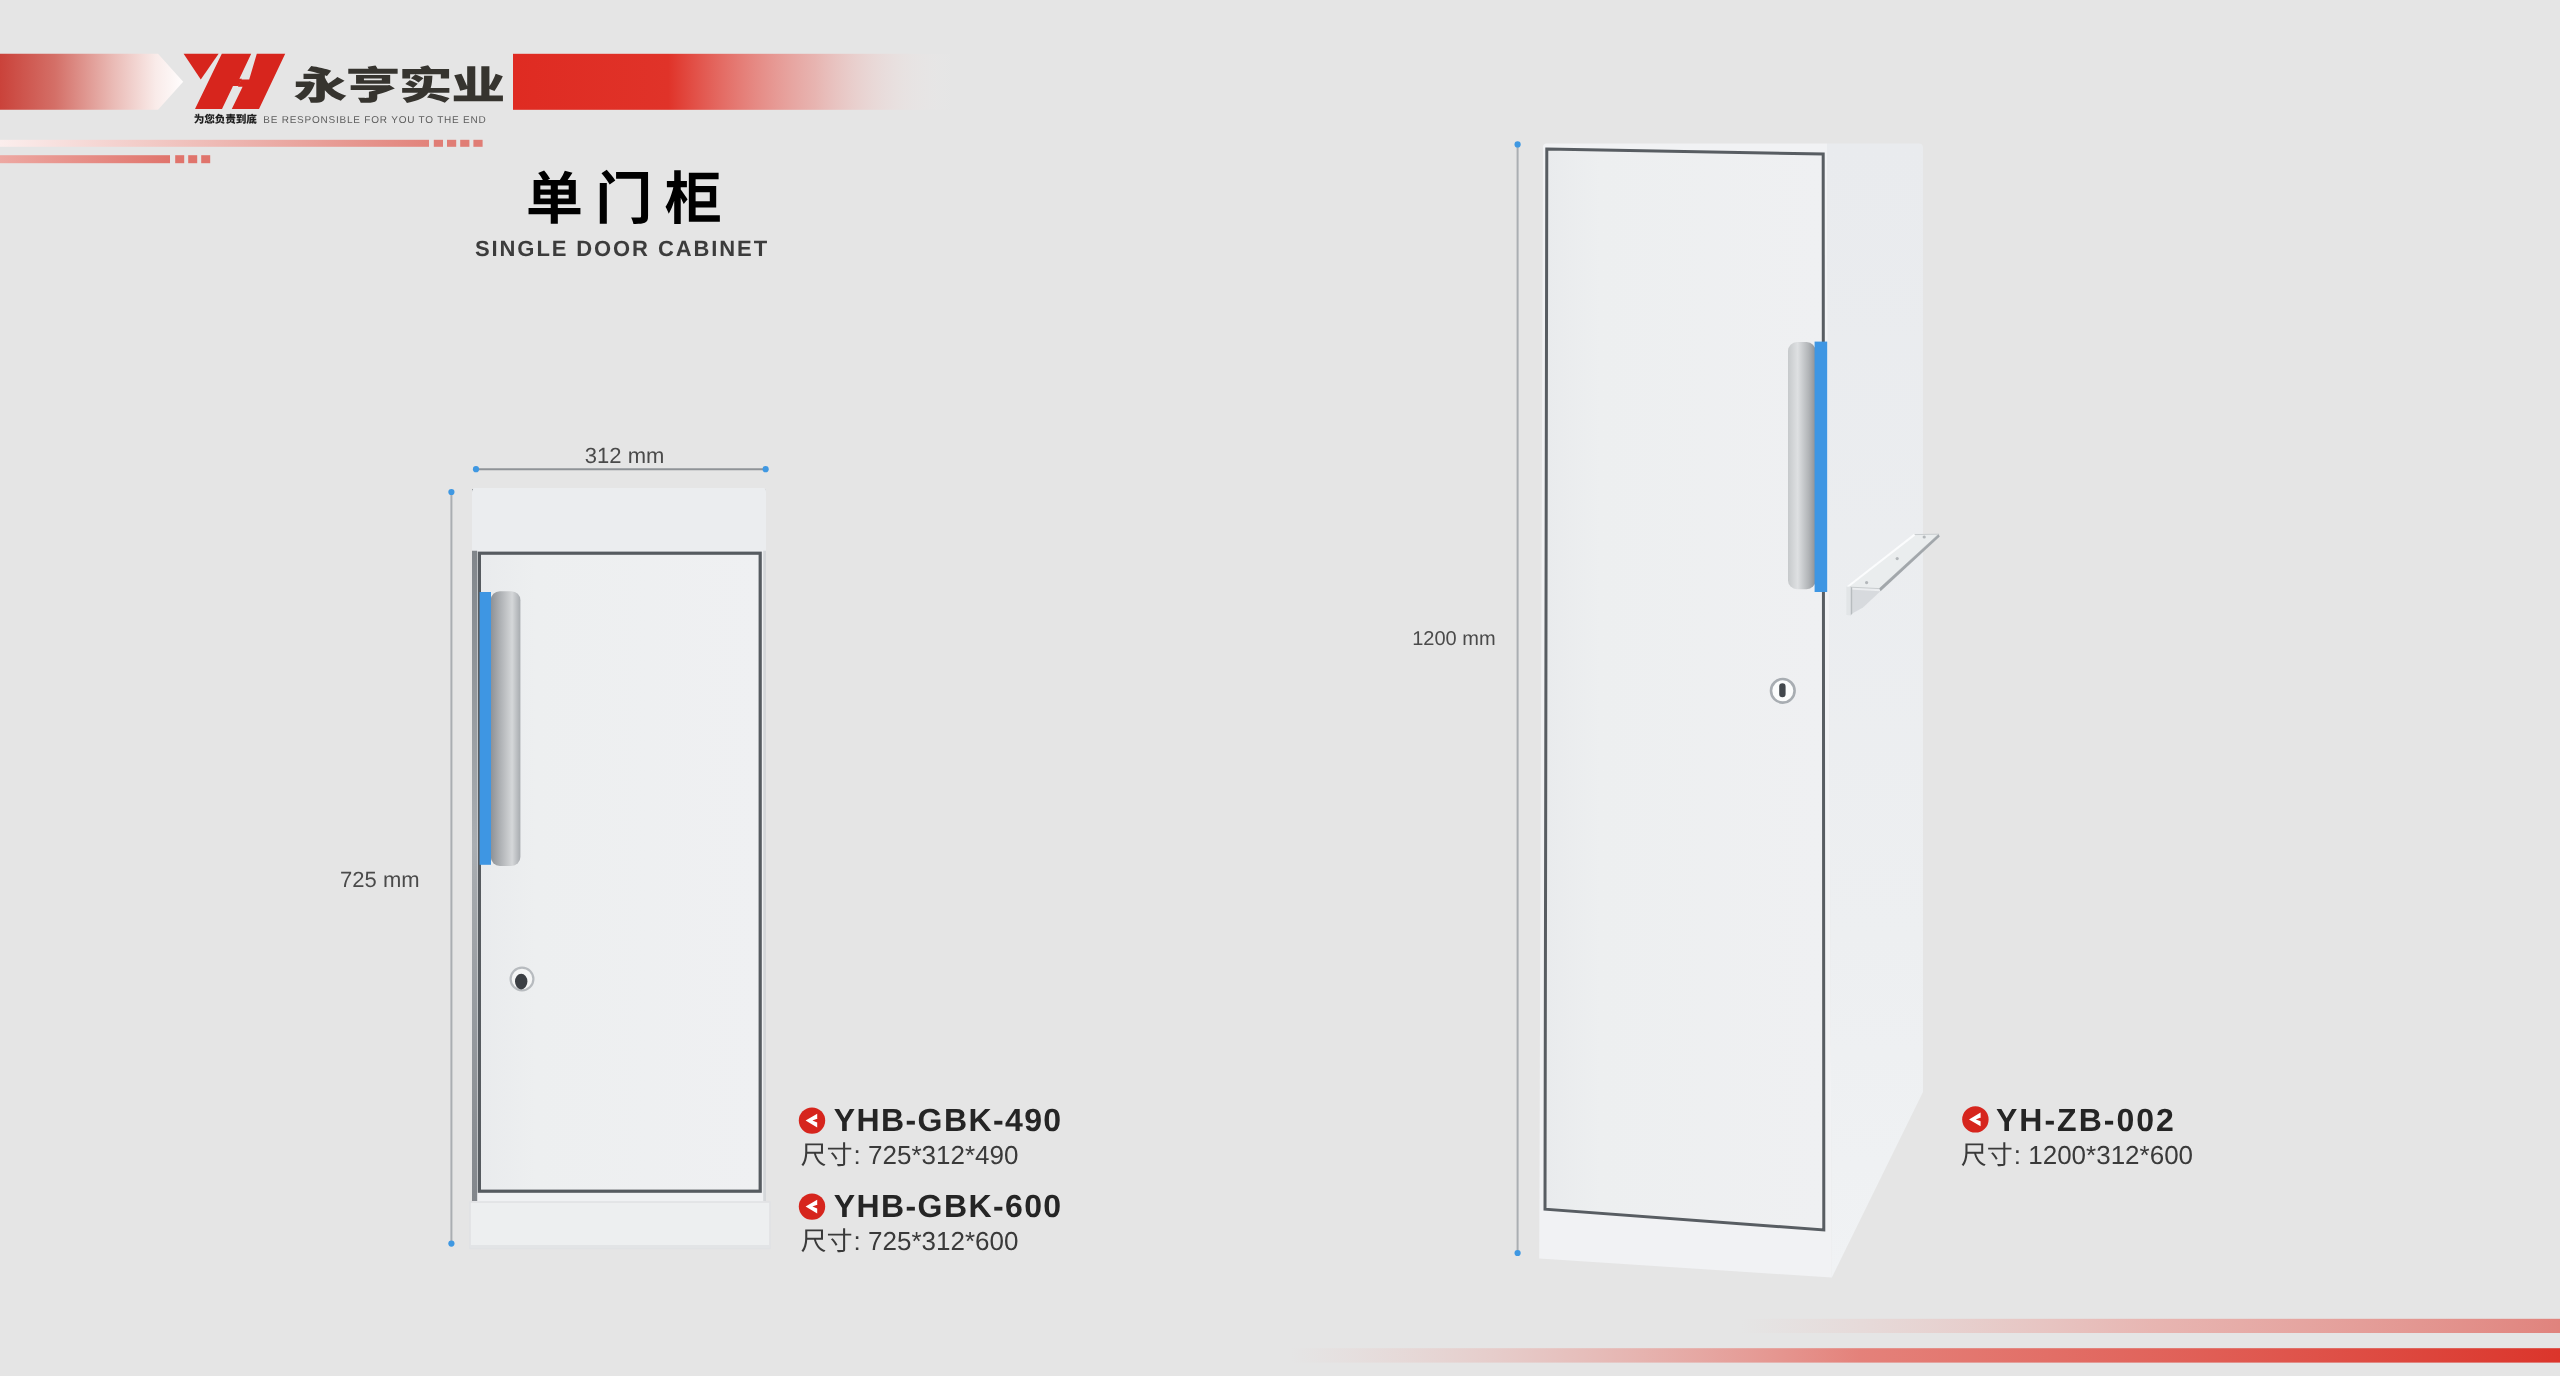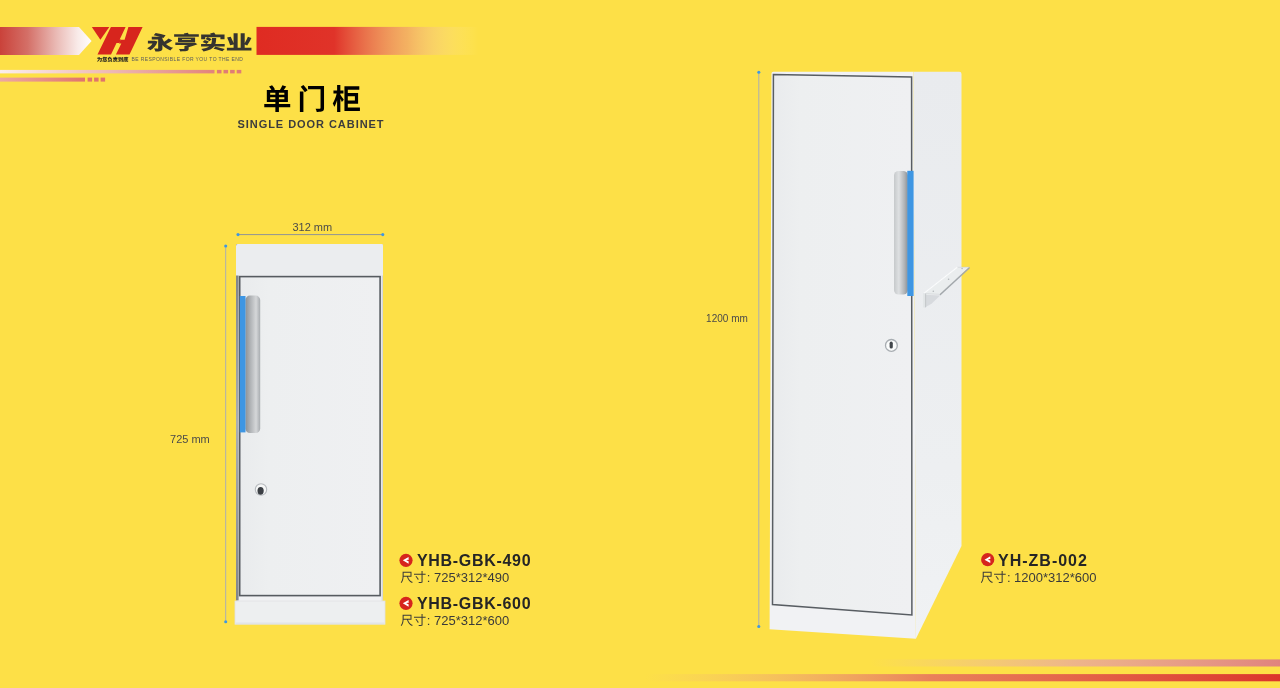--- a/index.html
+++ b/index.html
@@ -1,14 +1,14 @@
 <!DOCTYPE html>
 <html><head><meta charset="utf-8"><style>
 html,body{margin:0;padding:0;}
-.page{position:relative;width:1280px;height:688px;background:#fde047;overflow:hidden;font-family:"Liberation Sans",sans-serif;}
+.page{position:relative;width:1280px;height:688px;background:#e5e5e5;overflow:hidden;font-family:"Liberation Sans",sans-serif;}
 </style></head><body>
 <div class="page">
 <svg width="1280" height="688" viewBox="0 0 1280 688" style="position:absolute;left:0;top:0" font-family="Liberation Sans, sans-serif">
 <defs>
 <linearGradient id="banL" x1="0" y1="0" x2="1" y2="0">
 <stop offset="0" stop-color="#ca423a"></stop>
           <stop offset="0.3" stop-color="#d46f67"></stop>
 <stop offset="0.62" stop-color="#eabbb6"></stop>
           <stop offset="0.85" stop-color="#f9ebe9"></stop>
 <stop offset="1" stop-color="#fffdfd"></stop>

